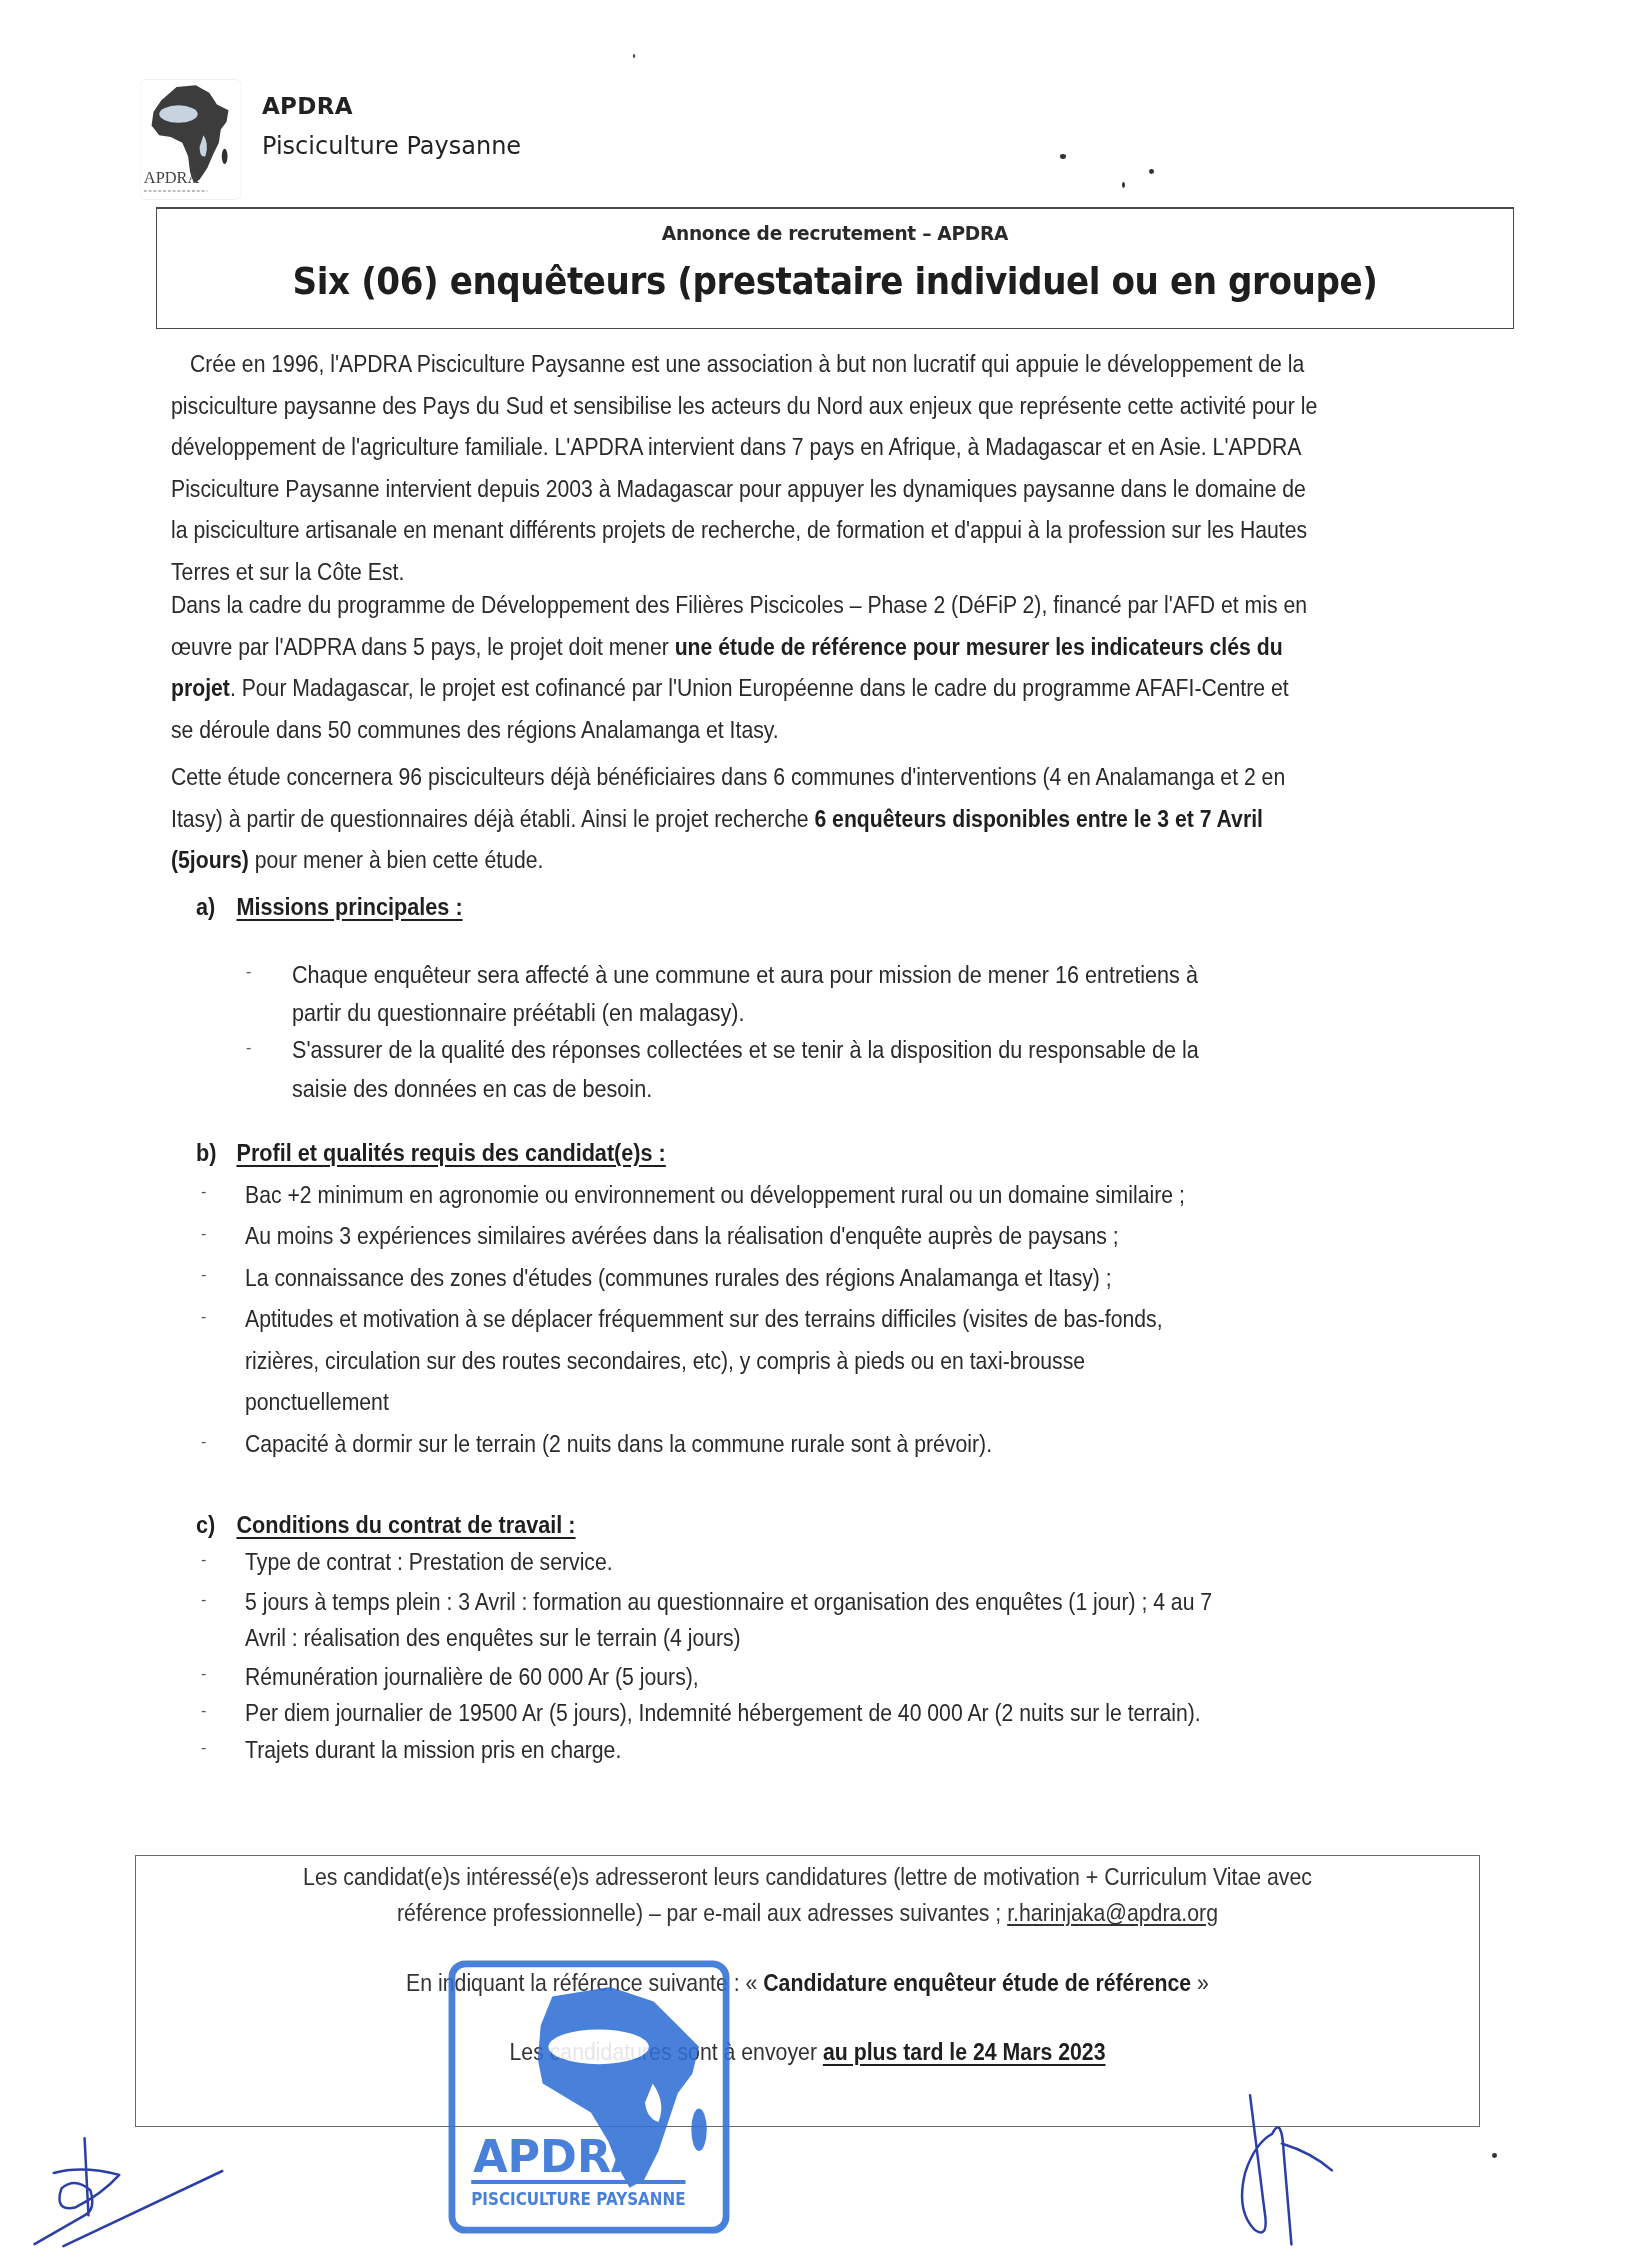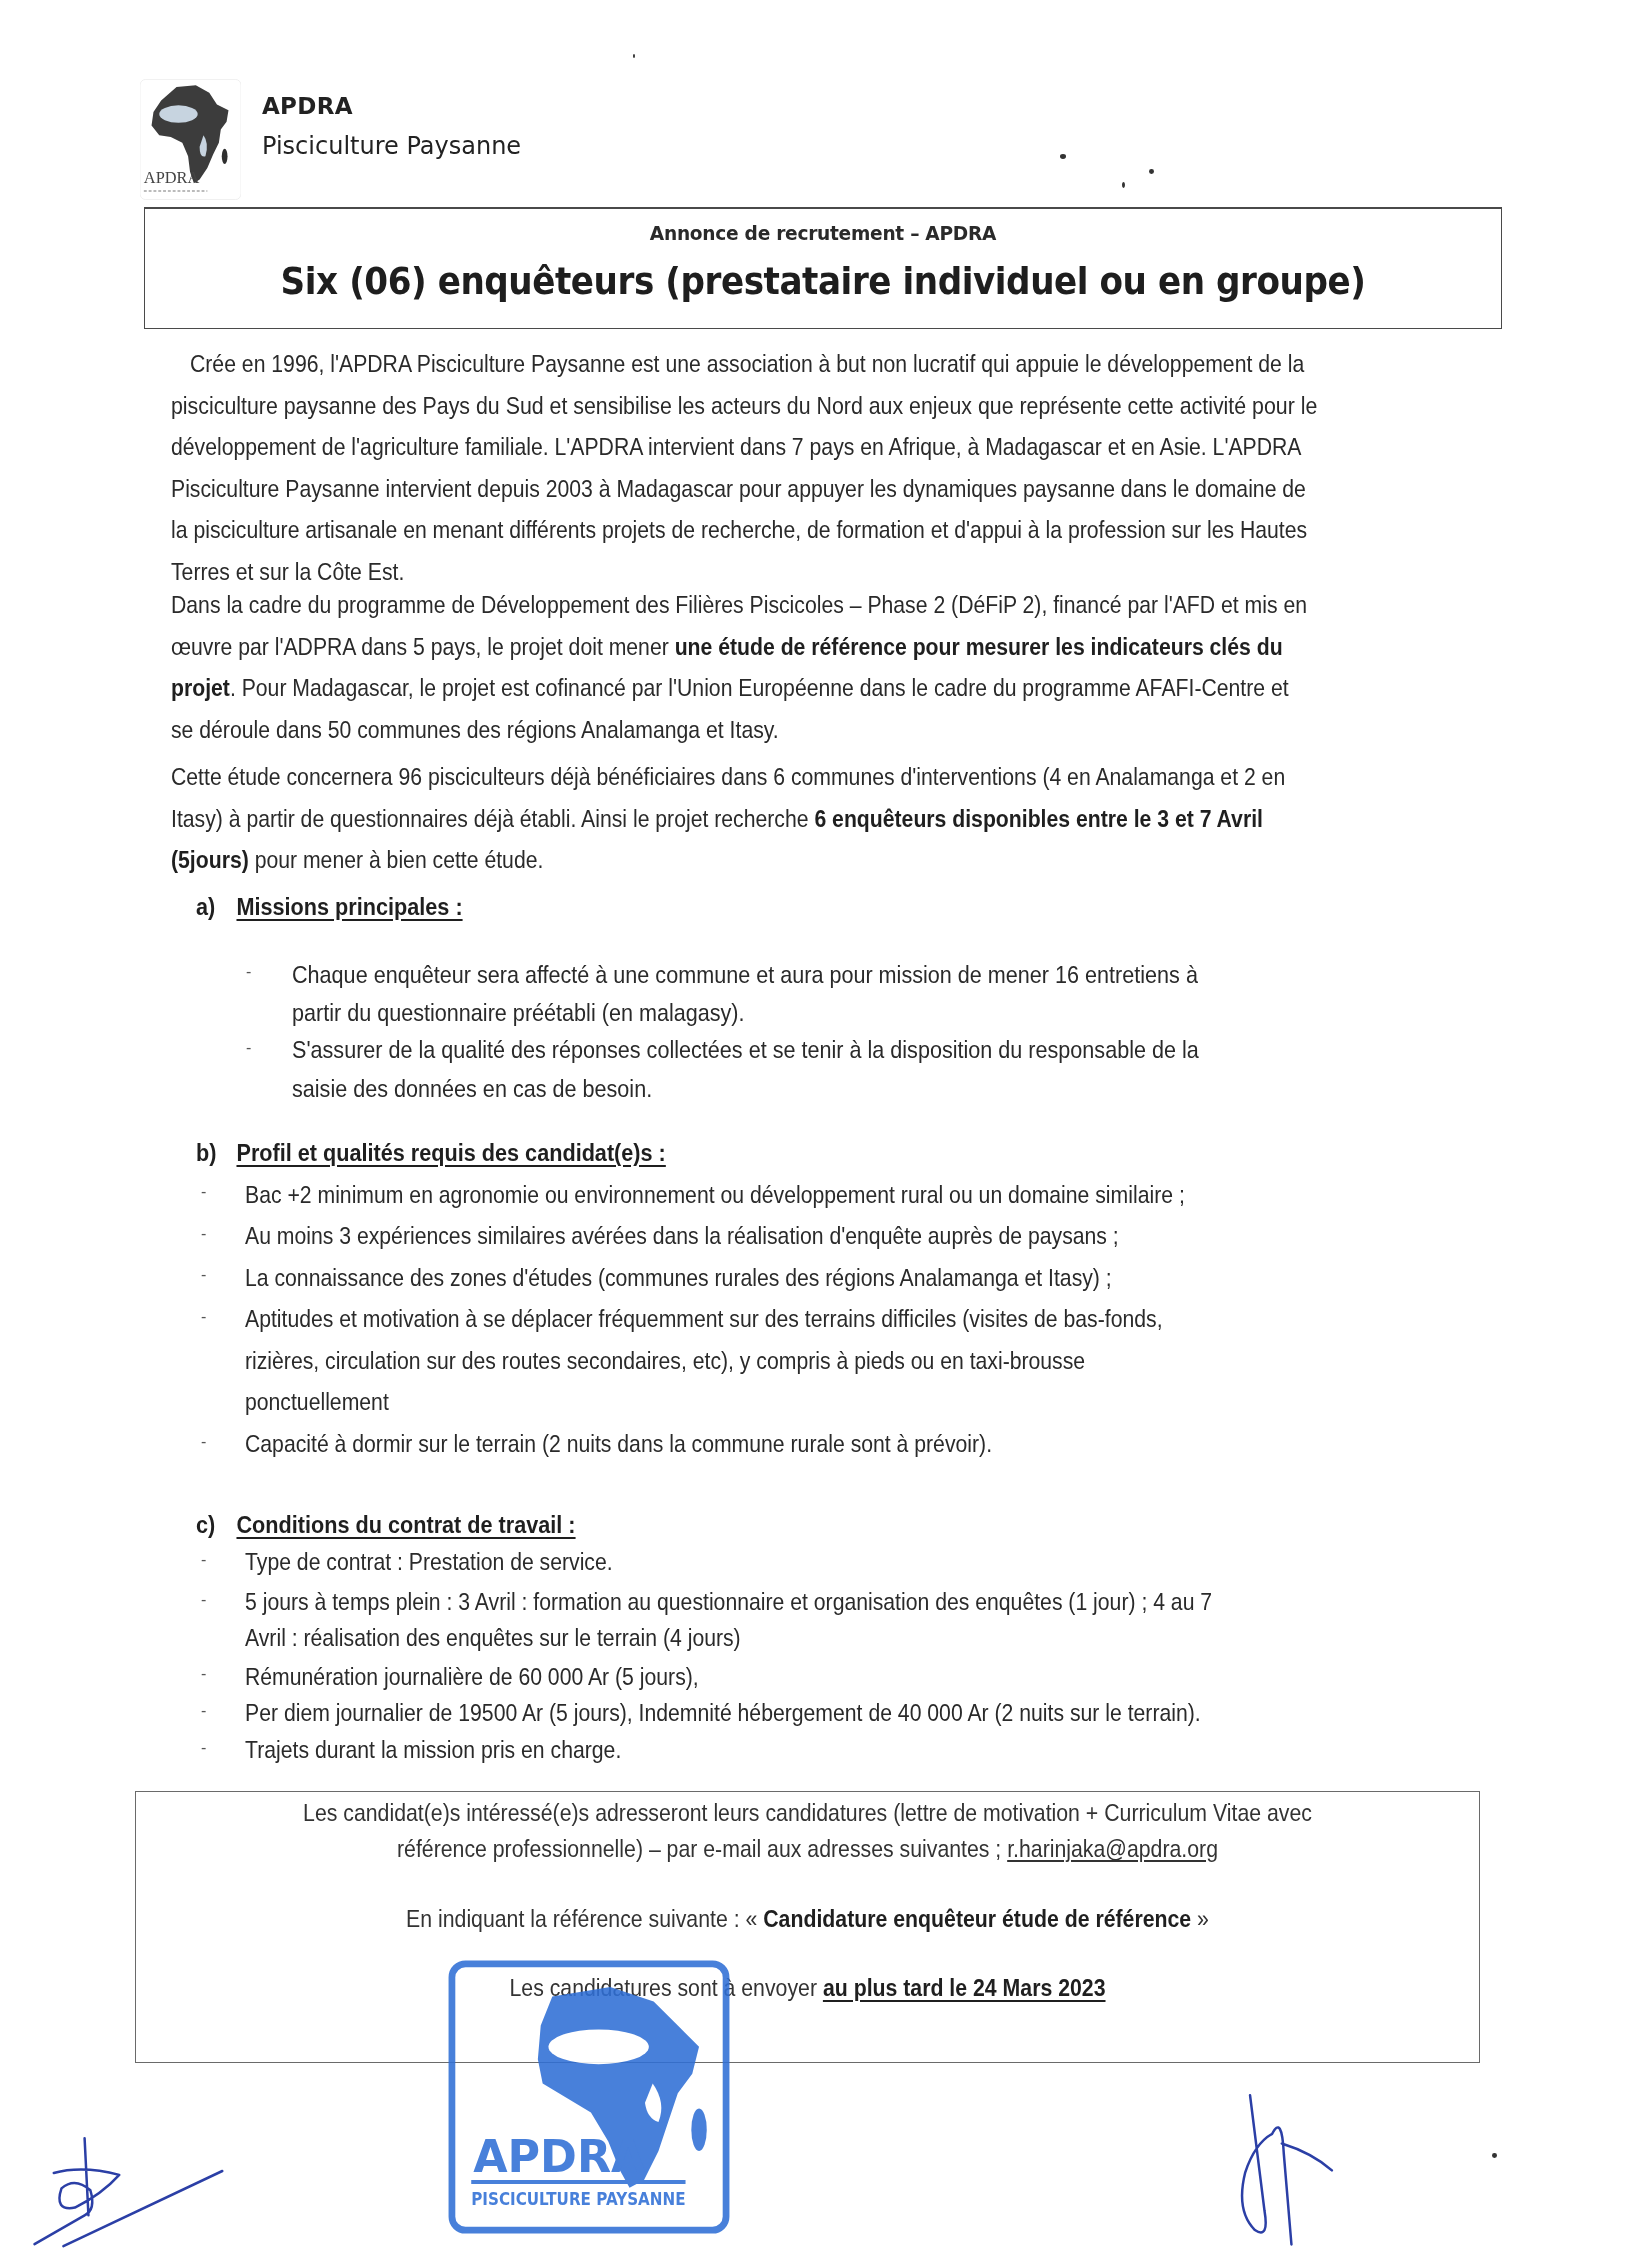--- a/index.html
+++ b/index.html
@@ -8,39 +8,39 @@
   .abs { position:absolute; }
 
   
   #logo { left:140px; top:79px; width:101px; height:121px; }
   .org-name { left:262px; top:93px; font-size:23px; font-weight:bold; color:#222;
               font-family:"DejaVu Sans", sans-serif; letter-spacing:0.3px; }
   .org-sub { left:262px; top:132px; font-size:24px; color:#222;
              font-family:"DejaVu Sans", sans-serif; }
 
   
-  .header-box { left:144px; top:207px; width:1358px; height:122px;
+  .header-box { left:156px; top:207px; width:1358px; height:122px;
                 border:1.9px solid #4a4a4a; border-top-width:2.9px; box-sizing:border-box; }
   .header-sub { position:absolute; left:0; right:0; top:11.6px; text-align:center;
                 font-family:"DejaVu Sans", sans-serif; font-weight:bold; font-size:20px;
                 color:#2a2a2a; letter-spacing:-0.3px; transform:scaleX(0.93); }
   .header-title { position:absolute; left:0; right:0; top:50px; text-align:center;
                   font-family:"DejaVu Sans", sans-serif; font-weight:bold; font-size:38px;
                   color:#1e1e1e; letter-spacing:-0.5px; transform:scaleX(0.9); }
   .row { position:absolute; left:0; white-space:nowrap; font-size:24.6px;
          transform-origin:left top; }
   b, .bold { font-weight:bold; color:#1f1f1f; }
   .u { text-decoration:underline; text-underline-offset:3.9px; }
 
   .section-head { font-weight:bold; font-size:24.6px; color:#1f1f1f; white-space:nowrap; }
   .section-head .letter { display:inline-block; width:46px; }
   .dash { position:absolute; color:#555; }
 
   
-  .app-box { left:135px; top:1791px; width:1345px; height:272px;
+  .app-box { left:135px; top:1855px; width:1345px; height:272px;
              border:1.4px solid #6a6a6a; box-sizing:border-box; }
   .app-line { position:absolute; left:0; right:0; text-align:center; white-space:nowrap;
               font-size:24.6px; color:#333; }
   .email { font-family:"Liberation Serif", serif; text-decoration:underline; color:#333;
            text-underline-offset:2.9px; }
   .email-sans { text-decoration:underline; color:#333; text-underline-offset:2.9px; }
 
   
   #stamp { left:446px; top:1958px; width:286px; height:278px; }
   #sig-left { left:14.5px; top:2119px; width:222px; height:130px; }

